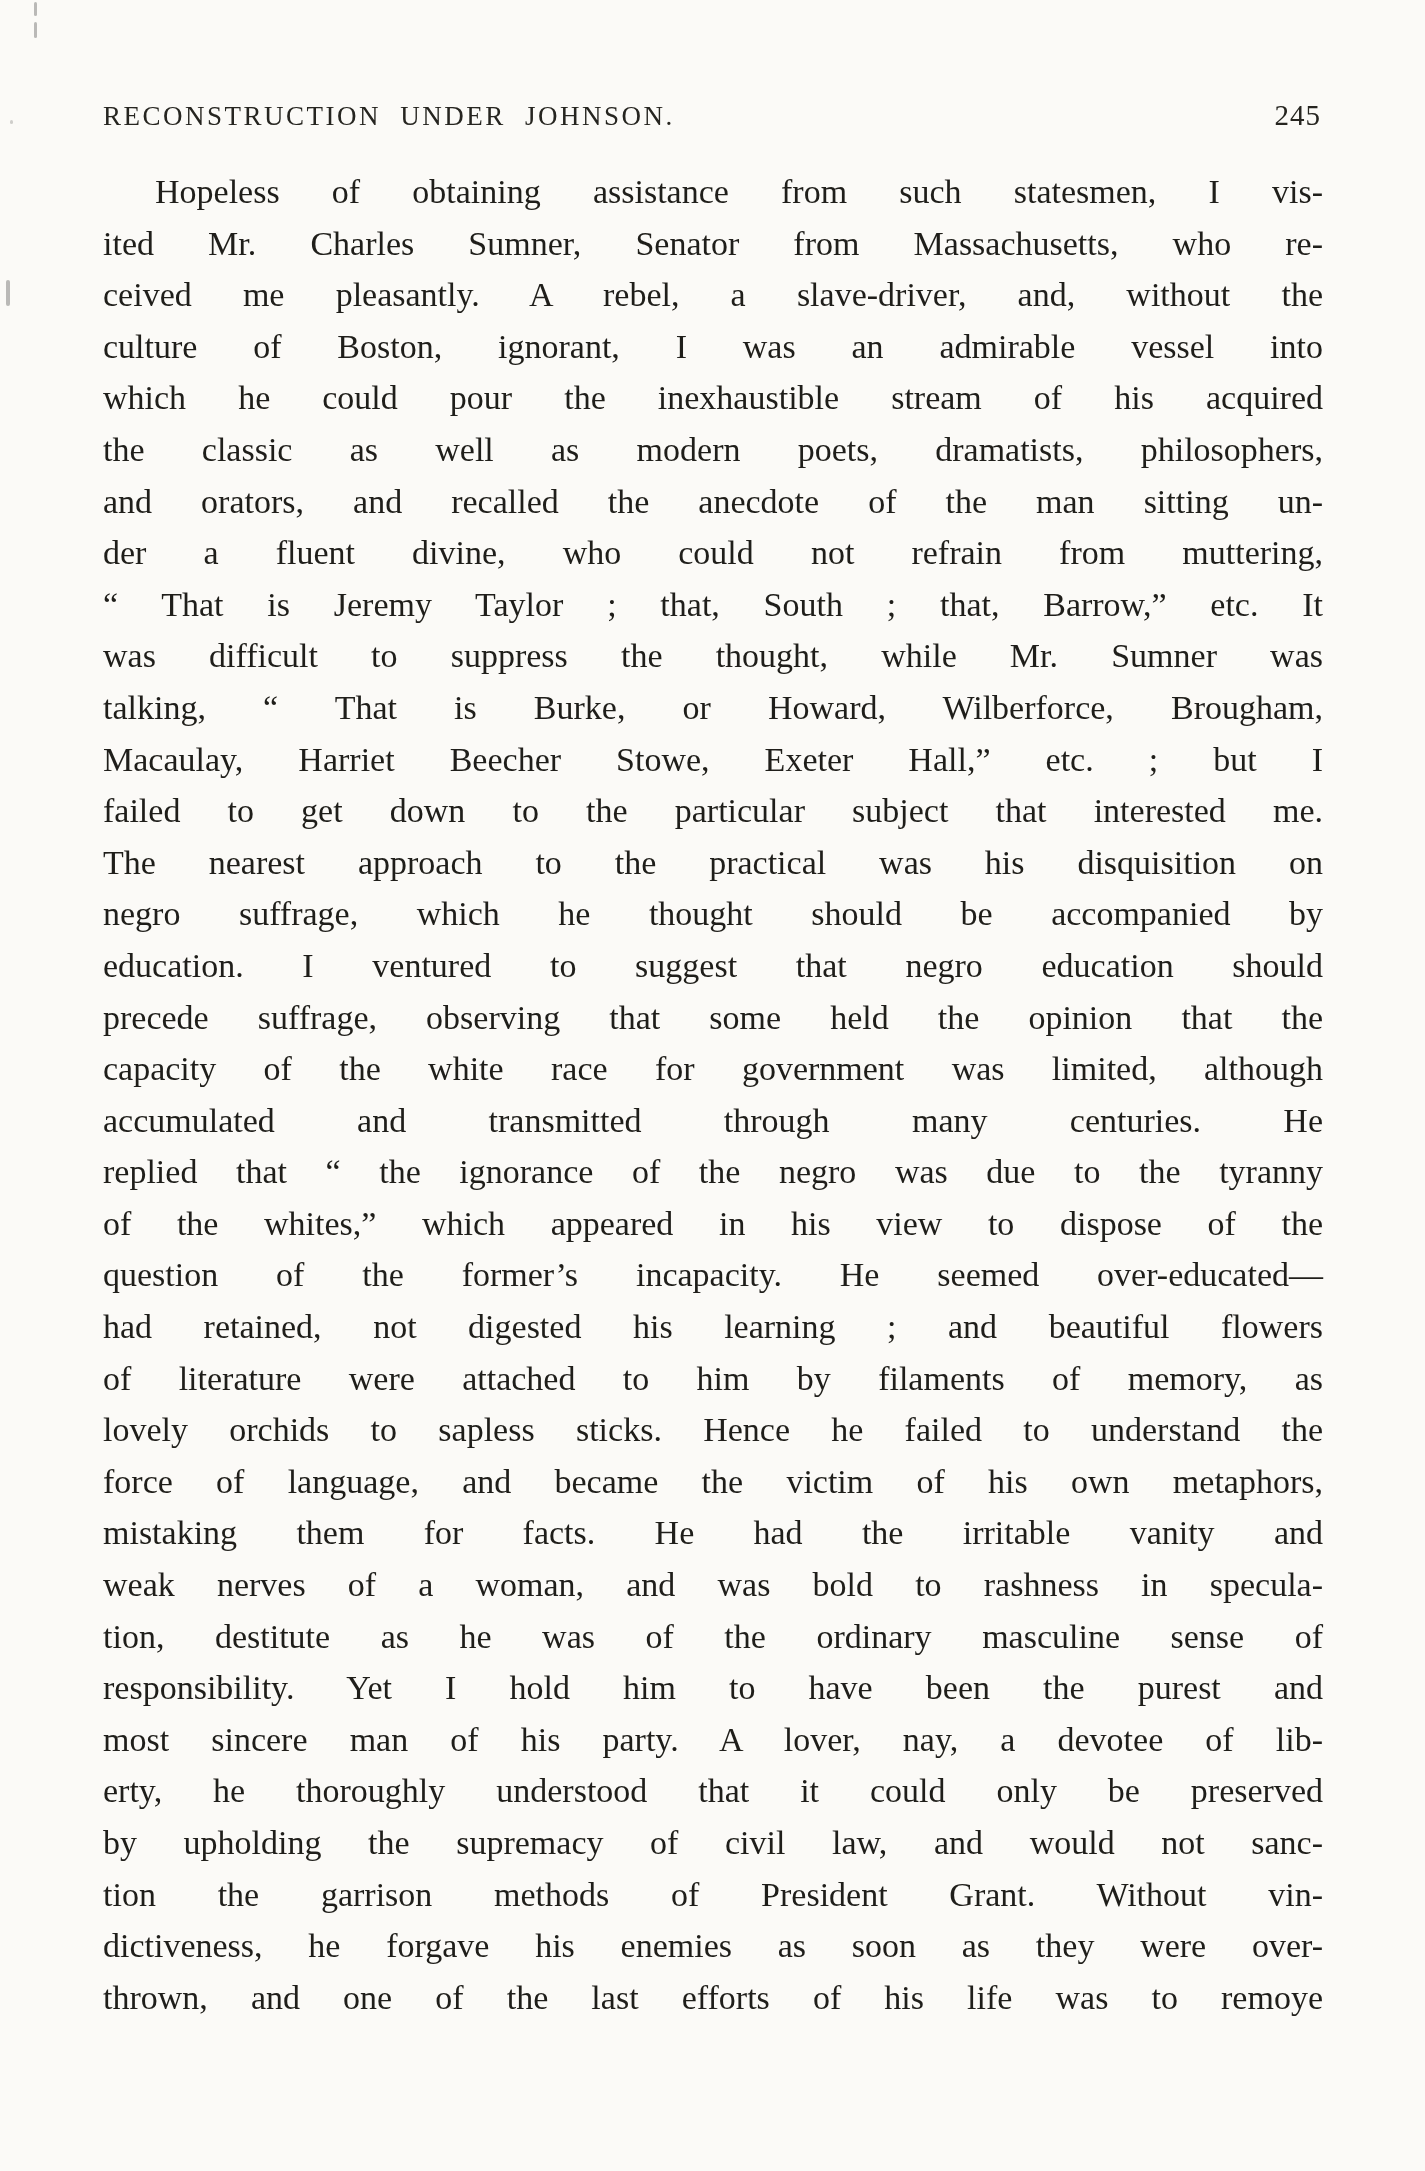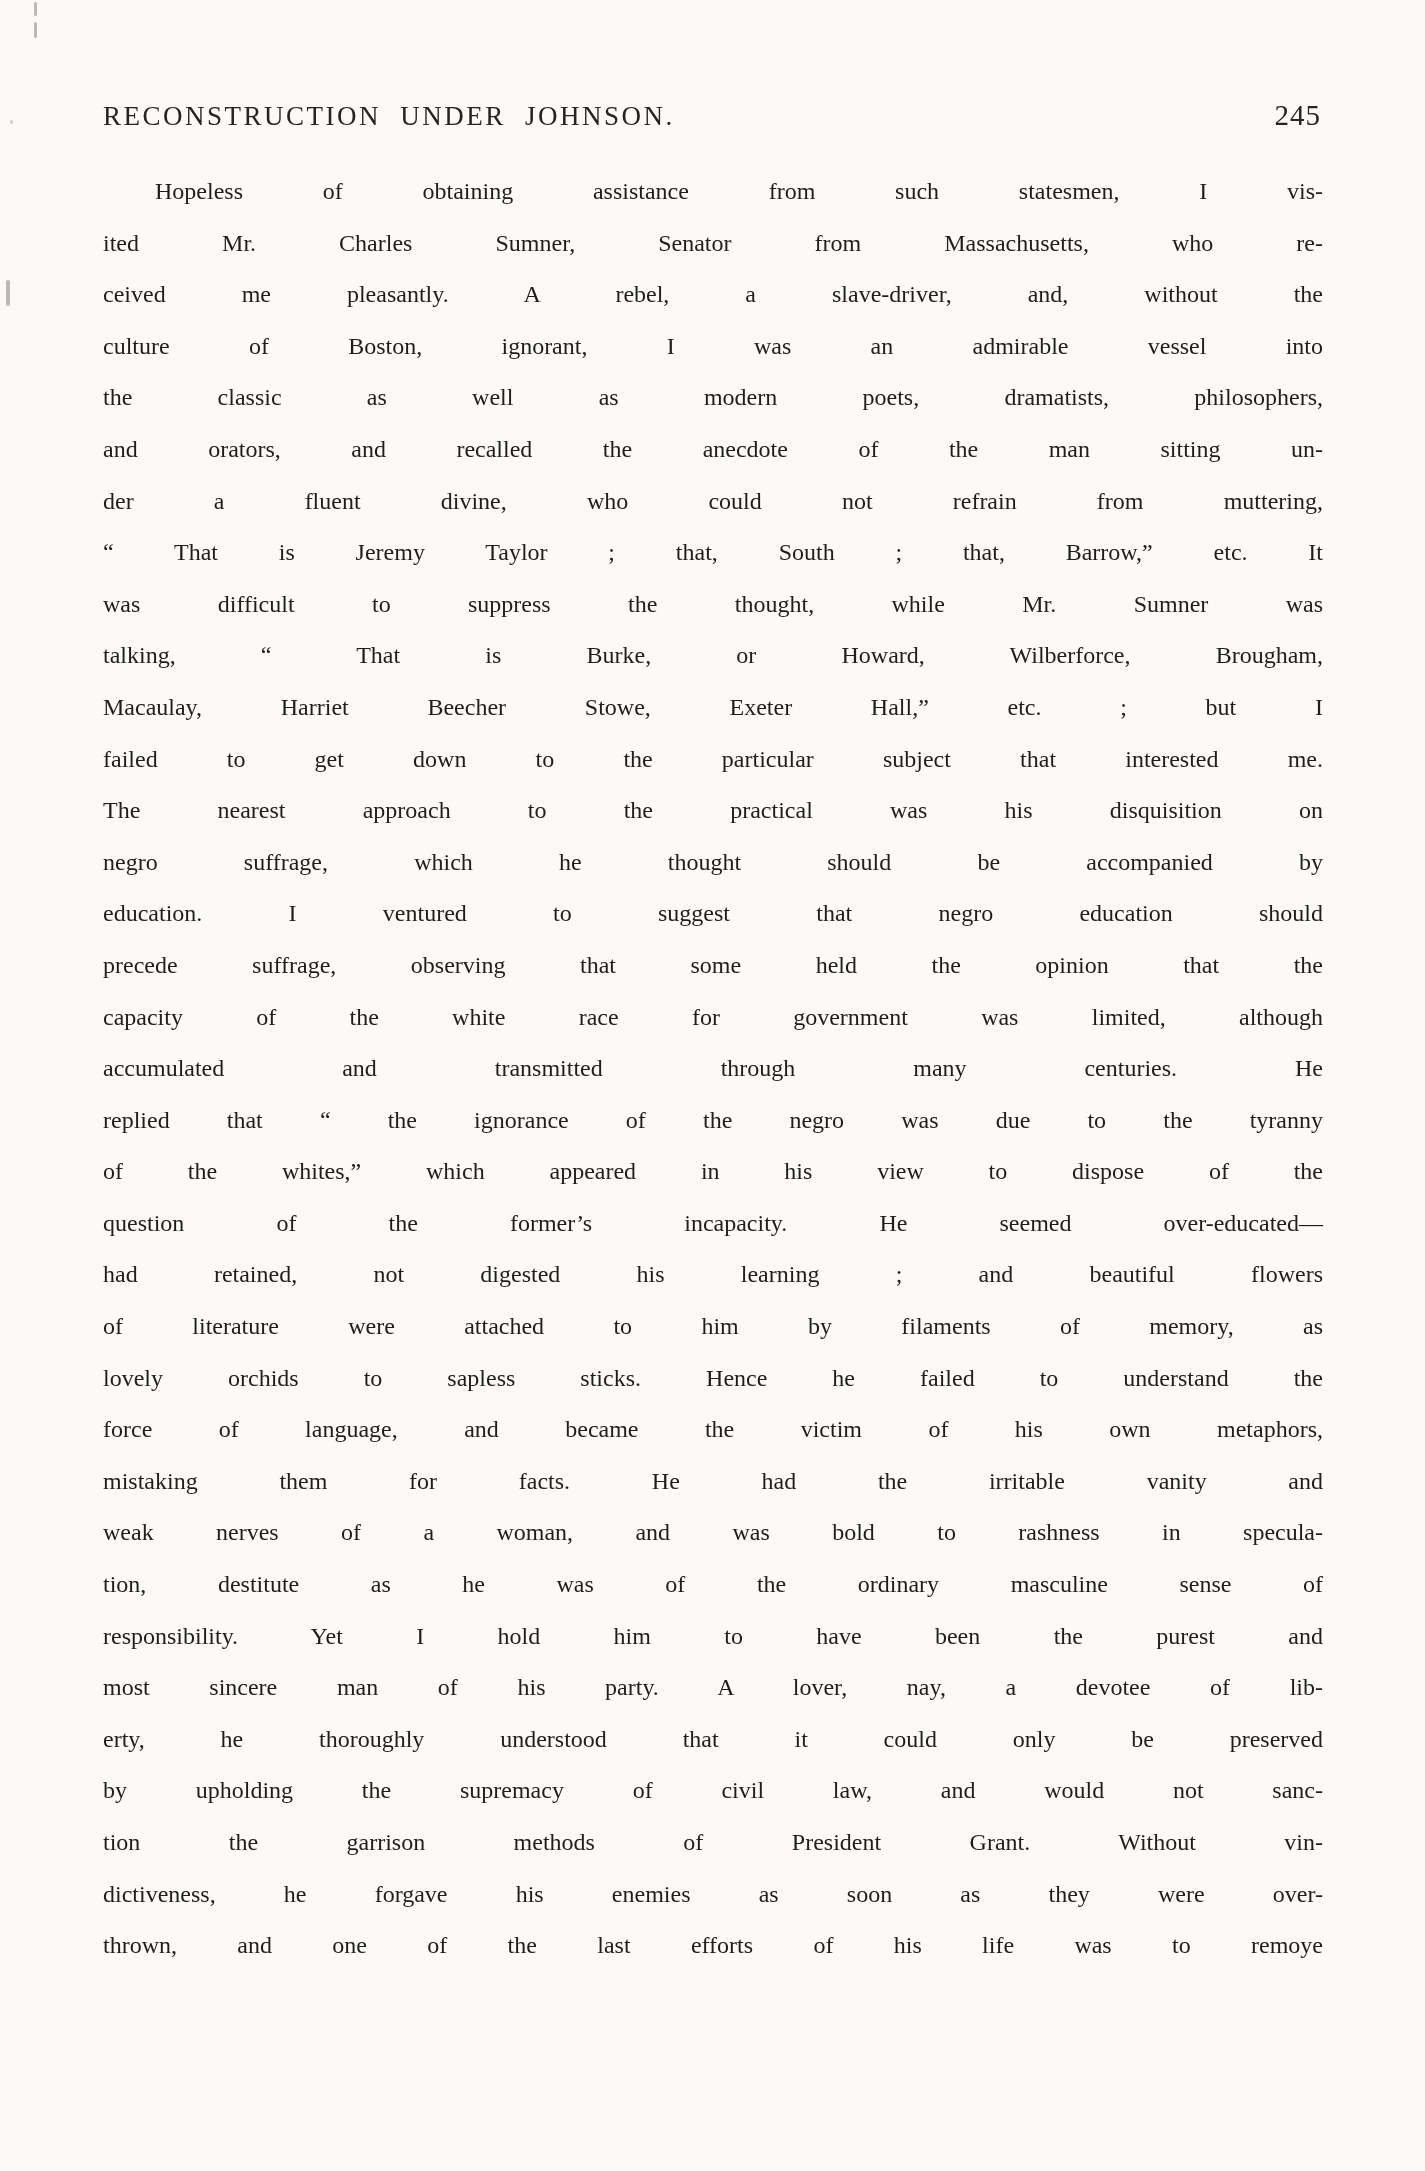--- a/index.html
+++ b/index.html
@@ -54,21 +54,21 @@
     letter-spacing: 1px;
     color: #262520;
     margin-left: 24px;
   }
 
   .text-block {
     position: absolute;
     top: 166px;
     left: 103px;
     width: 1220px;
-    font-size: 24px;
+    font-size: 34px;
     line-height: 51.6px;
   }
   .line {
     text-align: justify;
     text-align-last: justify;
     -moz-text-align-last: justify;
     color: #1f1e1a;
   }
   .line.first {
     text-indent: 52px;
@@ -87,20 +87,21 @@
   <div class="header">
     <span class="running-title">RECONSTRUCTION UNDER JOHNSON.</span>
     <span class="page-number">245</span>
   </div>
 
   <div class="text-block" id="text-block">
       <div class="line first">Hopeless of obtaining assistance from such statesmen, I vis-</div>
       <div class="line">ited Mr. Charles Sumner, Senator from Massachusetts, who re-</div>
       <div class="line">ceived me pleasantly.  A rebel, a slave-driver, and, without the</div>
       <div class="line">culture of Boston, ignorant, I was an admirable vessel into</div>
+      <div class="line">which he could pour the inexhaustible stream of his acquired</div>
       <div class="line">the classic as well as modern poets, dramatists, philosophers,</div>
       <div class="line">and orators, and recalled the anecdote of the man sitting un-</div>
       <div class="line">der a fluent divine, who could not refrain from muttering,</div>
       <div class="line">“ That is Jeremy Taylor ;  that, South ;  that, Barrow,” etc.  It</div>
       <div class="line">was difficult to suppress the thought, while Mr. Sumner was</div>
       <div class="line">talking, “ That is Burke, or Howard, Wilberforce, Brougham,</div>
       <div class="line">Macaulay, Harriet Beecher Stowe, Exeter Hall,” etc. ; but I</div>
       <div class="line">failed to get down to the particular subject that interested me.</div>
       <div class="line">The nearest approach to the practical was his disquisition on</div>
       <div class="line">negro suffrage, which he thought should be accompanied by</div>

